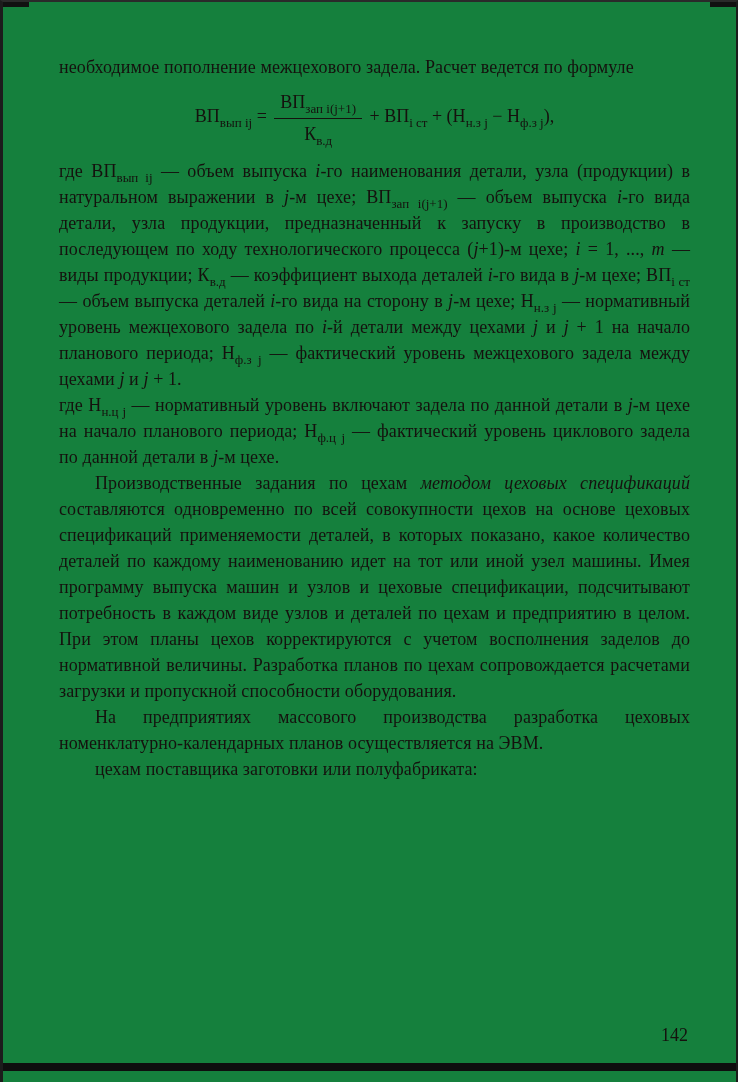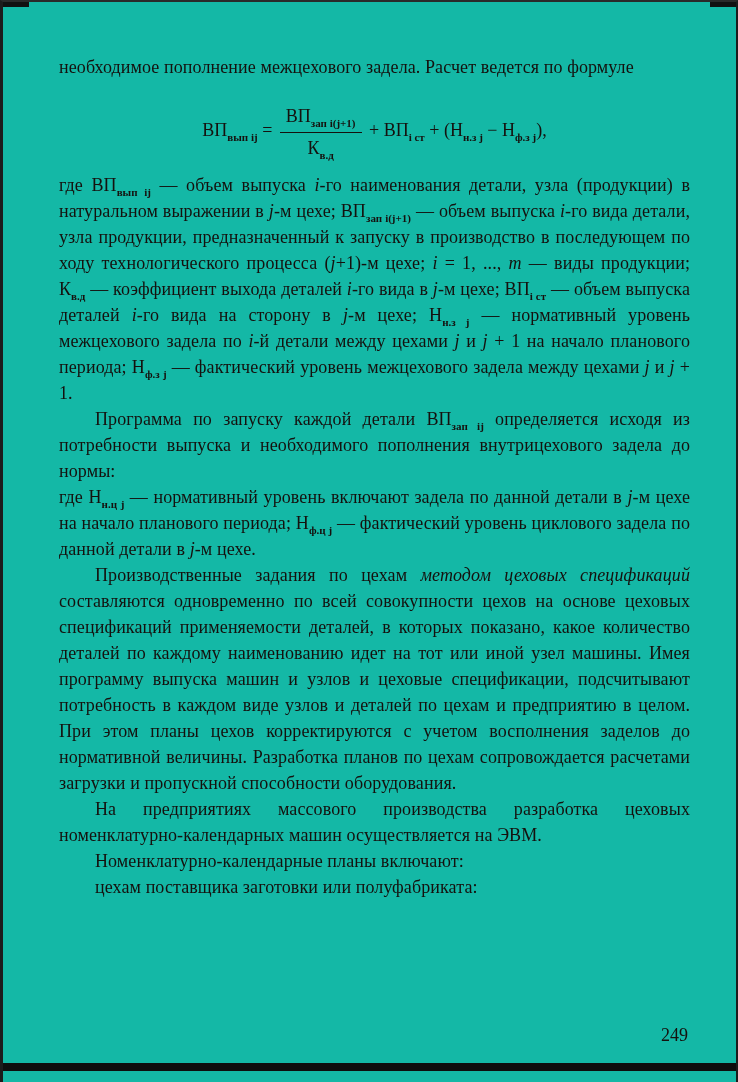--- a/index.html
+++ b/index.html
@@ -2,21 +2,21 @@
 <html><head>
 <meta charset="utf-8">
 <style>
   html, body { margin: 0; padding: 0; background: #d9d9d6; }
   .page {
     position: relative;
     width: 738px;
     height: 1082px;
     box-sizing: border-box;
     margin: 0 auto;
-    background: #14b8a6;
+    background: #15803d;
     border-left: 3px solid #1c1c1c;
     border-right: 2px solid #1c1c1c;
     border-top: 2px solid #2a2a2a;
     overflow: hidden;
     font-family: "Liberation Serif", "DejaVu Serif", serif;
     color: #15110e;
   }
   .text-body {
     position: absolute;
     top: 52px;
@@ -27,43 +27,42 @@
     font-size: 18px;
     line-height: 26px;
     text-align: justify;
     letter-spacing: 0.1px;
   }
   .para.indent { text-indent: 36px; }
   .formula {
     font-size: 18px;
     line-height: 26px;
     text-align: center;
-    margin: 23px 0 11px 0;
+    margin: 9px 0 11px 0;
   }
   .formula .frac {
     display: inline-block;
     vertical-align: middle;
     text-align: center;
     margin: 0 3px;
   }
   .formula .frac .num {
     display: block;
     border-bottom: 1.5px solid #15110e;
     padding: 0 6px 3px 6px;
   }
   .formula .frac .den {
     display: block;
     padding-top: 2px;
   }
   sub {
-    font-size: 11px;
+    font-size: 13px;
     line-height: 0;
     vertical-align: sub;
     letter-spacing: 0;
-    font-weight: bold;
   }
   em { font-style: italic; }
   .page-num {
     position: absolute;
     right: 48px;
     bottom: 36px;
     font-size: 18px;
   }
   .bottom-bar {
     position: absolute;
@@ -87,24 +86,22 @@
 <body>
 
 <div class="page">
   <div class="corner-tick tl"></div>
   <div class="corner-tick tr"></div>
 
   <div class="text-body">
       <div class="para"><span>необходимое пополнение межцехового задела. Расчет ведется по формуле</span></div>
       <div class="formula"><span>ВП</span><sub>вып ij</sub><span> = </span><span class="frac"><span class="num"><span>ВП</span><sub>зап i(j+1)</sub></span><span class="den"><span>К</span><sub>в.д</sub></span></span><span> + ВП</span><sub>i ст</sub><span> + (Н</span><sub>н.з j</sub><span> − Н</span><sub>ф.з j</sub><span>),</span></div>
       <div class="para"><span>где ВП</span><sub>вып ij</sub><span> — объем выпуска </span><em>i</em><span>-го наименования детали, узла (продукции) в натуральном выражении в </span><em>j</em><span>-м цехе; ВП</span><sub>зап i(j+1)</sub><span> — объем выпуска </span><em>i</em><span>-го вида детали, узла продукции, предназначенный к запуску в производство в последующем по ходу технологического процесса (</span><em>j</em><span>+1)-м цехе; </span><em>i</em><span> = 1, ..., </span><em>m</em><span> — виды продукции; К</span><sub>в.д</sub><span> — коэффициент выхода деталей </span><em>i</em><span>-го вида в </span><em>j</em><span>-м цехе; ВП</span><sub>i ст</sub><span> — объем выпуска деталей </span><em>i</em><span>-го вида на сторону в </span><em>j</em><span>-м цехе; Н</span><sub>н.з j</sub><span> — нормативный уровень межцехового задела по </span><em>i</em><span>-й детали между цехами </span><em>j</em><span> и </span><em>j</em><span> + 1 на начало планового периода; Н</span><sub>ф.з j</sub><span> — фактический уровень межцехового задела между цехами </span><em>j</em><span> и </span><em>j</em><span> + 1.</span></div>
-      <div class="para indent"><span>Программа по запуску каждой детали ВП</span><sub>зап ij</sub><span> определяется исходя из потребности выпуска и необходимого пополнения внутрицехового задела до нормы:</span></div>
       <div class="para"><span>где Н</span><sub>н.ц j</sub><span> — нормативный уровень включают задела по данной детали в </span><em>j</em><span>-м цехе на начало планового периода; Н</span><sub>ф.ц j</sub><span> — фактический уровень циклового задела по данной детали в </span><em>j</em><span>-м цехе.</span></div>
       <div class="para indent"><span>Производственные задания по цехам </span><em>методом цеховых спецификаций</em><span> составляются одновременно по всей совокупности цехов на основе цеховых спецификаций применяемости деталей, в которых показано, какое количество деталей по каждому наименованию идет на тот или иной узел машины. Имея программу выпуска машин и узлов и цеховые спецификации, подсчитывают потребность в каждом виде узлов и деталей по цехам и предприятию в целом. При этом планы цехов корректируются с учетом восполнения заделов до нормативной величины. Разработка планов по цехам сопровождается расчетами загрузки и пропускной способности оборудования.</span></div>
-      <div class="para indent"><span>На предприятиях массового производства разработка цеховых номенклатурно-календарных машин осуществляется на ЭВМ.</span></div>
-      <div class="para indent"><span>Номенклатурно-календарные планы включают:</span></div>
+      <div class="para indent"><span>На предприятиях массового производства разработка цеховых номенклатурно-календарных планов осуществляется на ЭВМ.</span></div>
       <div class="para indent"><span>цехам поставщика заготовки или полуфабриката:</span></div>
     </div>
 
-  <div class="page-num">249</div>
+  <div class="page-num">142</div>
 
   <div class="bottom-bar"></div>
 </div>
 
 </body></html>

